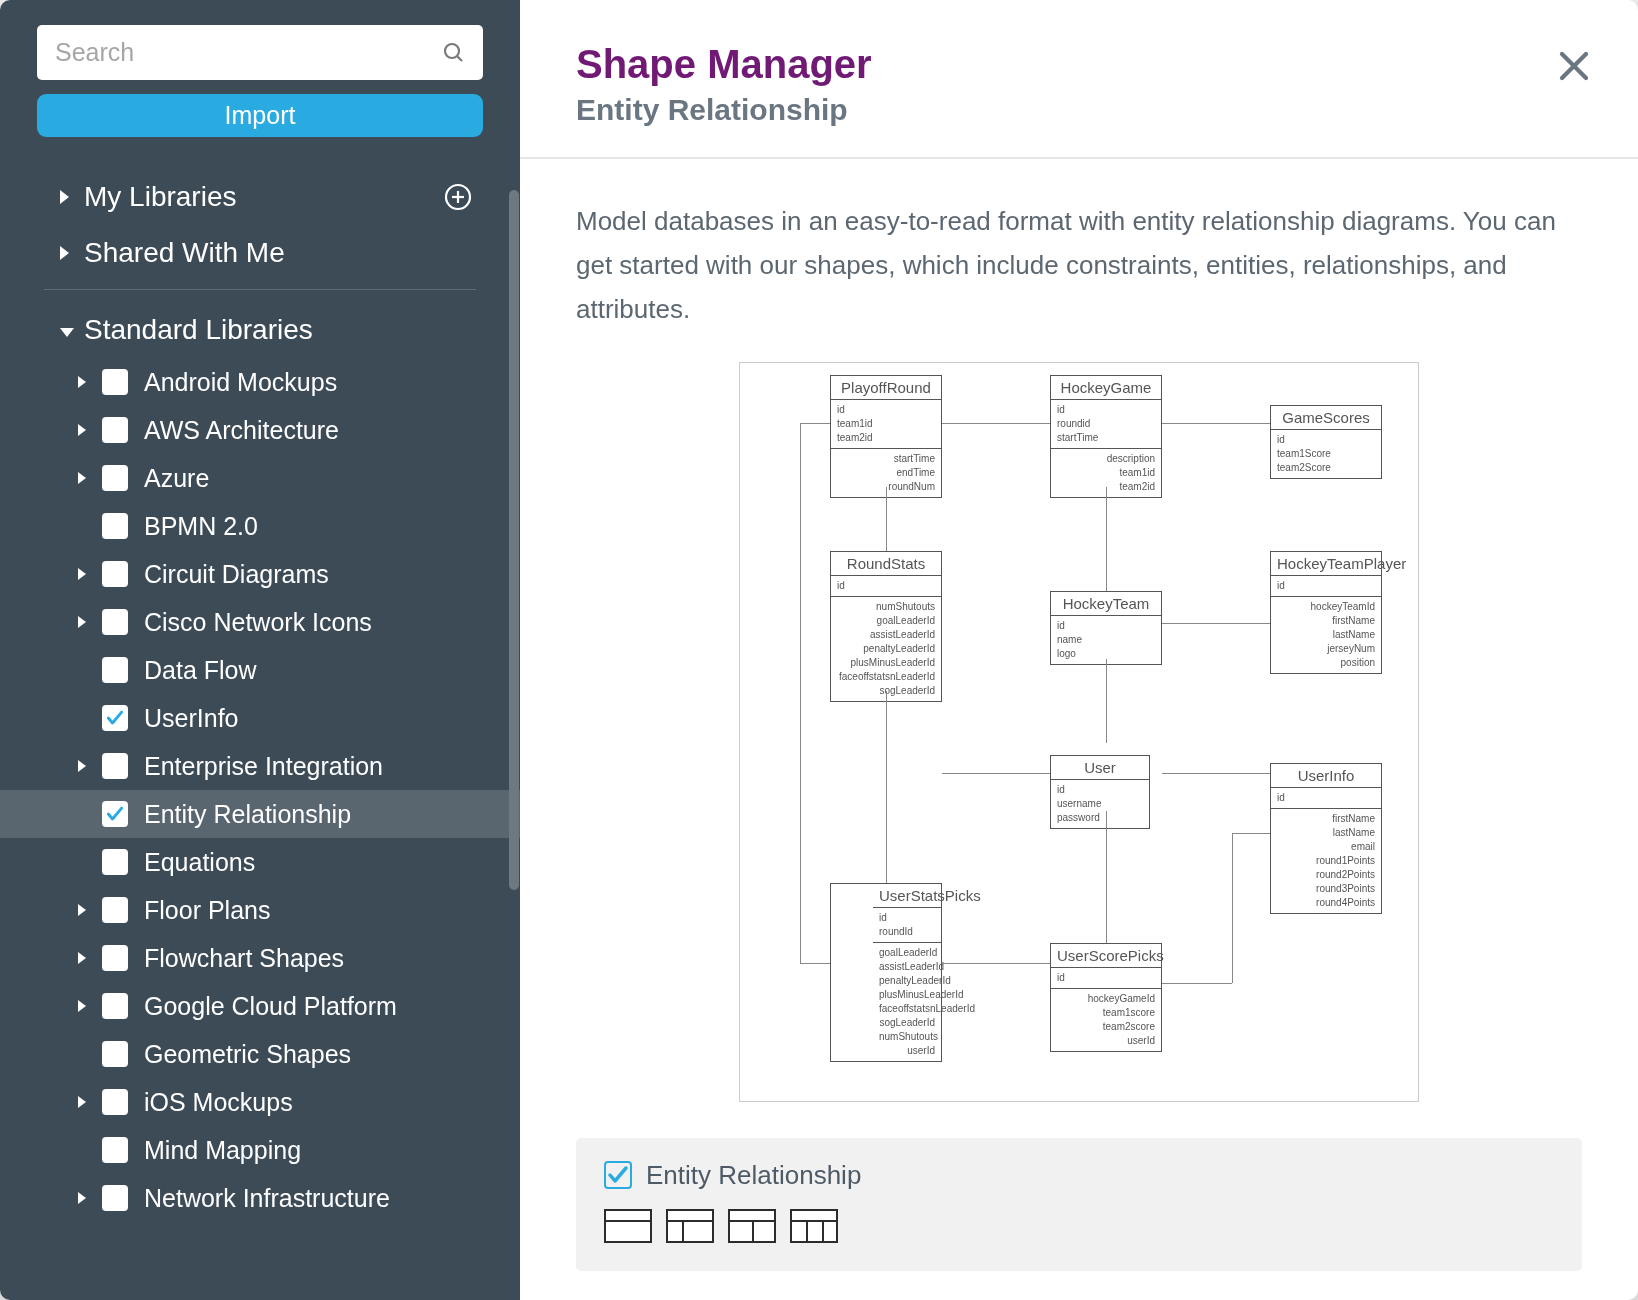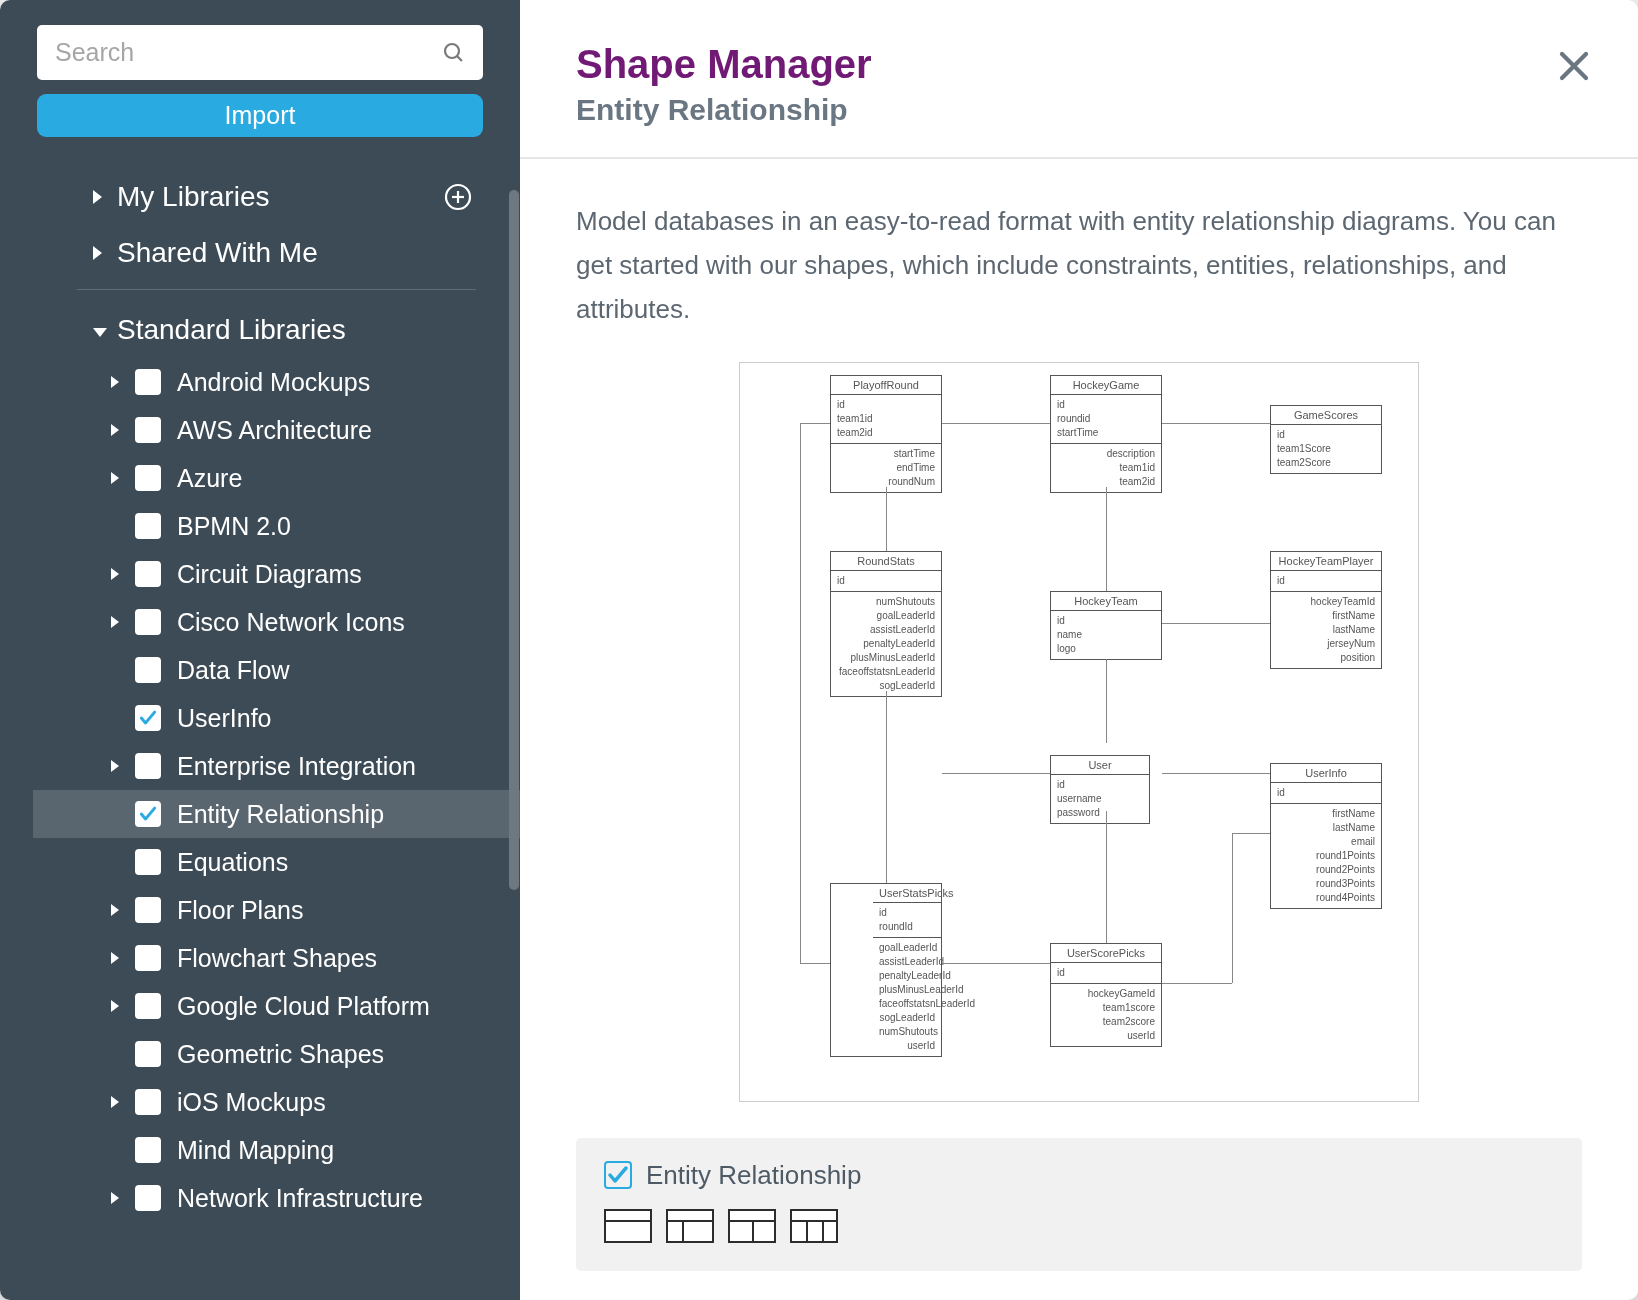--- a/index.html
+++ b/index.html
@@ -70,21 +70,20 @@
       border-radius: 9px;
       color: #fff;
       font-size: 25px;
       font-weight: 400;
       cursor: pointer;
     }
     .sidebar-scroll {
       flex: 1;
       overflow-y: auto;
       padding: 16px 0 36px 0;
-      margin-left: 33px;
     }
     .section-header {
       display: flex;
       align-items: center;
       padding: 12px 40px 12px 56px;
       color: #fff;
       cursor: pointer;
       position: relative;
     }
     .section-header .triangle {
@@ -237,21 +236,21 @@
       position: absolute;
       border: 1px solid #555;
       background: #fff;
       font-size: 11px;
       color: #555;
     }
     .er-box-title {
       text-align: center;
       border-bottom: 1px solid #555;
       padding: 3px 6px;
-      font-size: 11px;
+      font-size: 15px;
     }
     .er-box-body {
       padding: 3px 6px;
       text-align: right;
       font-size: 10px;
       line-height: 1.4;
     }
     .er-box-body.left { text-align: left; }
     .er-line {
       position: absolute;

